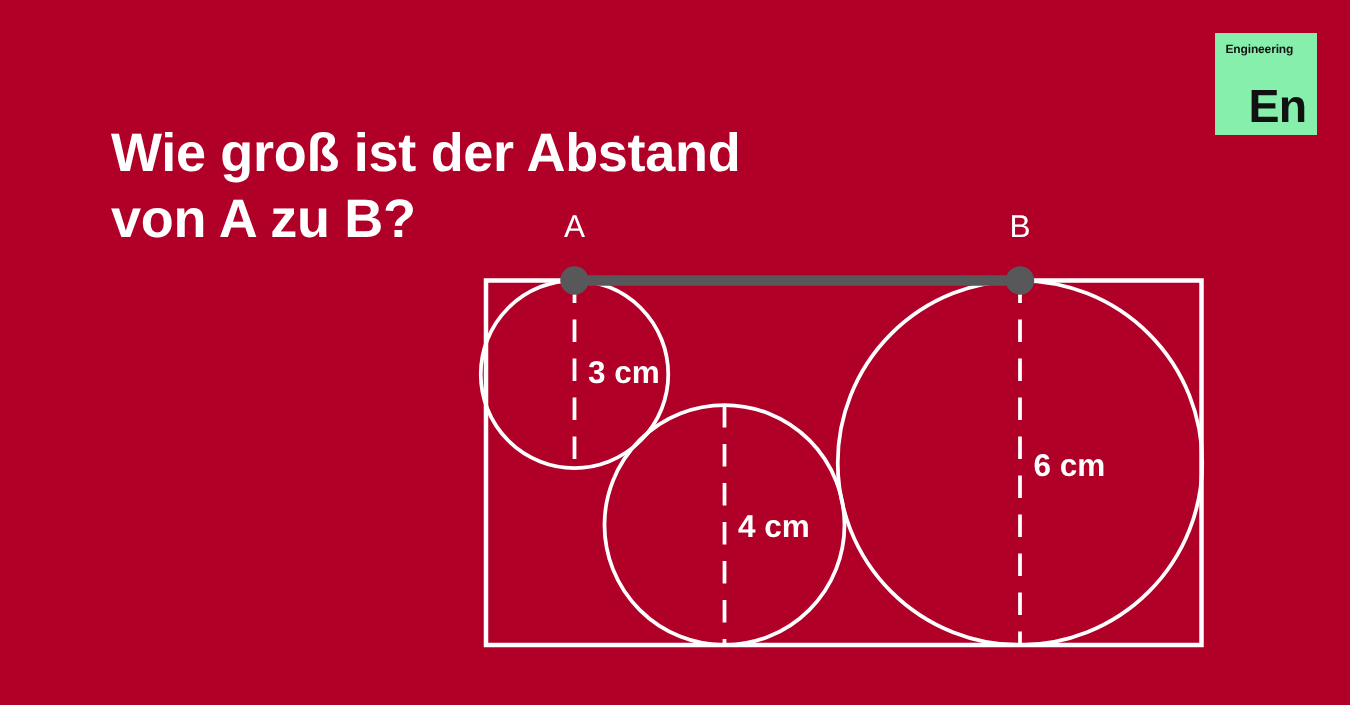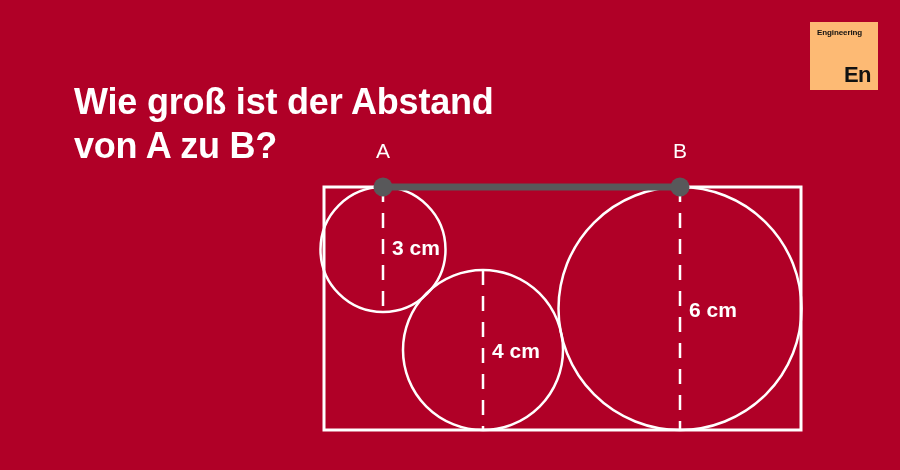--- a/index.html
+++ b/index.html
@@ -41,39 +41,39 @@
   #badges {
     position: absolute;
     right: 22px;
     top: 22px;
     display: flex;
     gap: 8px;
   }
   .badge {
     width: 68px;
     height: 68px;
-    background: #fdba74;
+    background: #86efac;
     position: relative;
     box-sizing: border-box;
   }
   .badge-caption {
     position: absolute;
     left: 7px;
     top: 7px;
     font-size: 8px;
     font-weight: bold;
     color: #111111;
     letter-spacing: -0.1px;
     line-height: 1;
   }
   .badge-symbol {
     position: absolute;
     right: 7px;
     bottom: 4px;
-    font-size: 22px;
+    font-size: 31px;
     font-weight: bold;
     color: #111111;
     line-height: 1;
     letter-spacing: -0.5px;
   }
 
   
   #figure {
     position: absolute;
     left: 300px;

